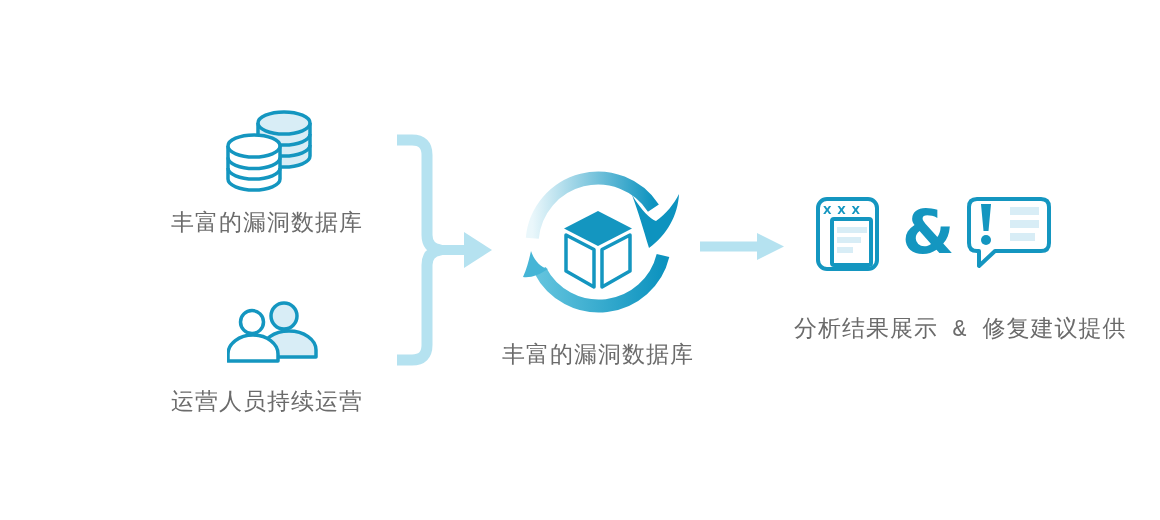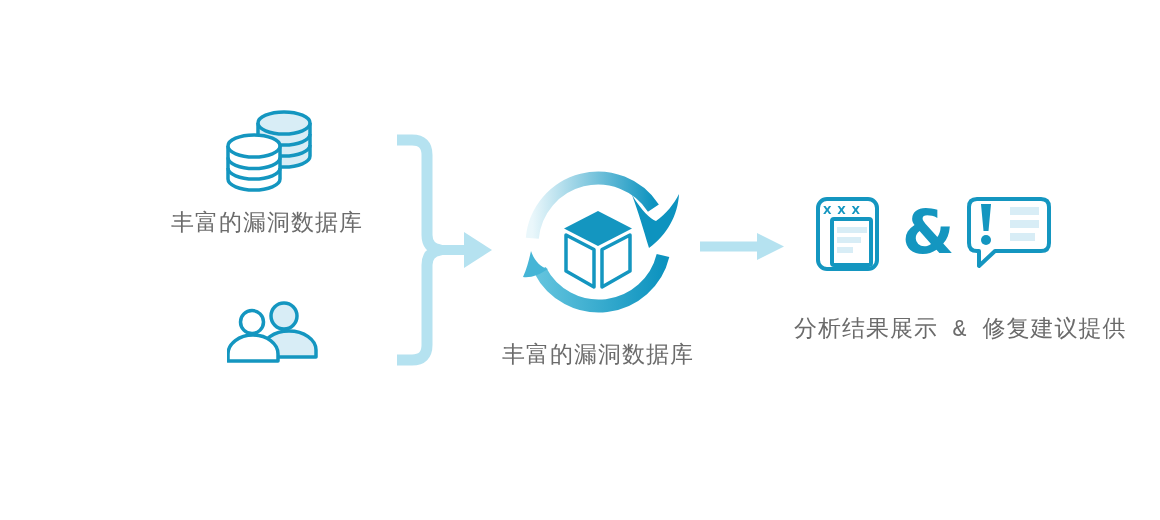--- a/index.html
+++ b/index.html
@@ -42,20 +42,21 @@
   <div class="abs" style="left:227px; top:297px;">
     <svg width="92" height="68" viewBox="0 0 92 68">
 
       <circle cx="57" cy="19" r="13" fill="#d8edf6" stroke="#1496c0" stroke-width="3.5"></circle>
       <path d="M35 60 V53 A27 19 0 0 1 89 53 V60 Z" fill="#d8edf6" stroke="#1496c0" stroke-width="3.5" stroke-linejoin="round"></path>
 
       <circle cx="25" cy="25" r="11.5" fill="#ffffff" stroke="#1496c0" stroke-width="3.5"></circle>
       <path d="M1 64 V57 A25 19 0 0 1 51 57 V64 Z" fill="#ffffff" stroke="#1496c0" stroke-width="3.5" stroke-linejoin="round"></path>
     </svg>
   </div>
+  <div class="abs label" style="left:171px; top:389px;">运营人员持续运营</div>
 
   <div class="abs" style="left:390px; top:132px;">
     <svg width="105" height="236" viewBox="0 0 105 236">
       <path d="M7 8 H22 Q37 8 37 23 V103 Q37 116 50 118 Q37 120 37 133 V213 Q37 228 22 228 H7" fill="none" stroke="#b5e2f0" stroke-width="11" stroke-linejoin="round"></path>
       <rect x="47" y="113" width="27" height="10" fill="#b5e2f0"></rect>
       <polygon points="74,100 102,118 74,136" fill="#b5e2f0"></polygon>
     </svg>
   </div>
 
   <div class="abs" style="left:520px; top:167px;">

